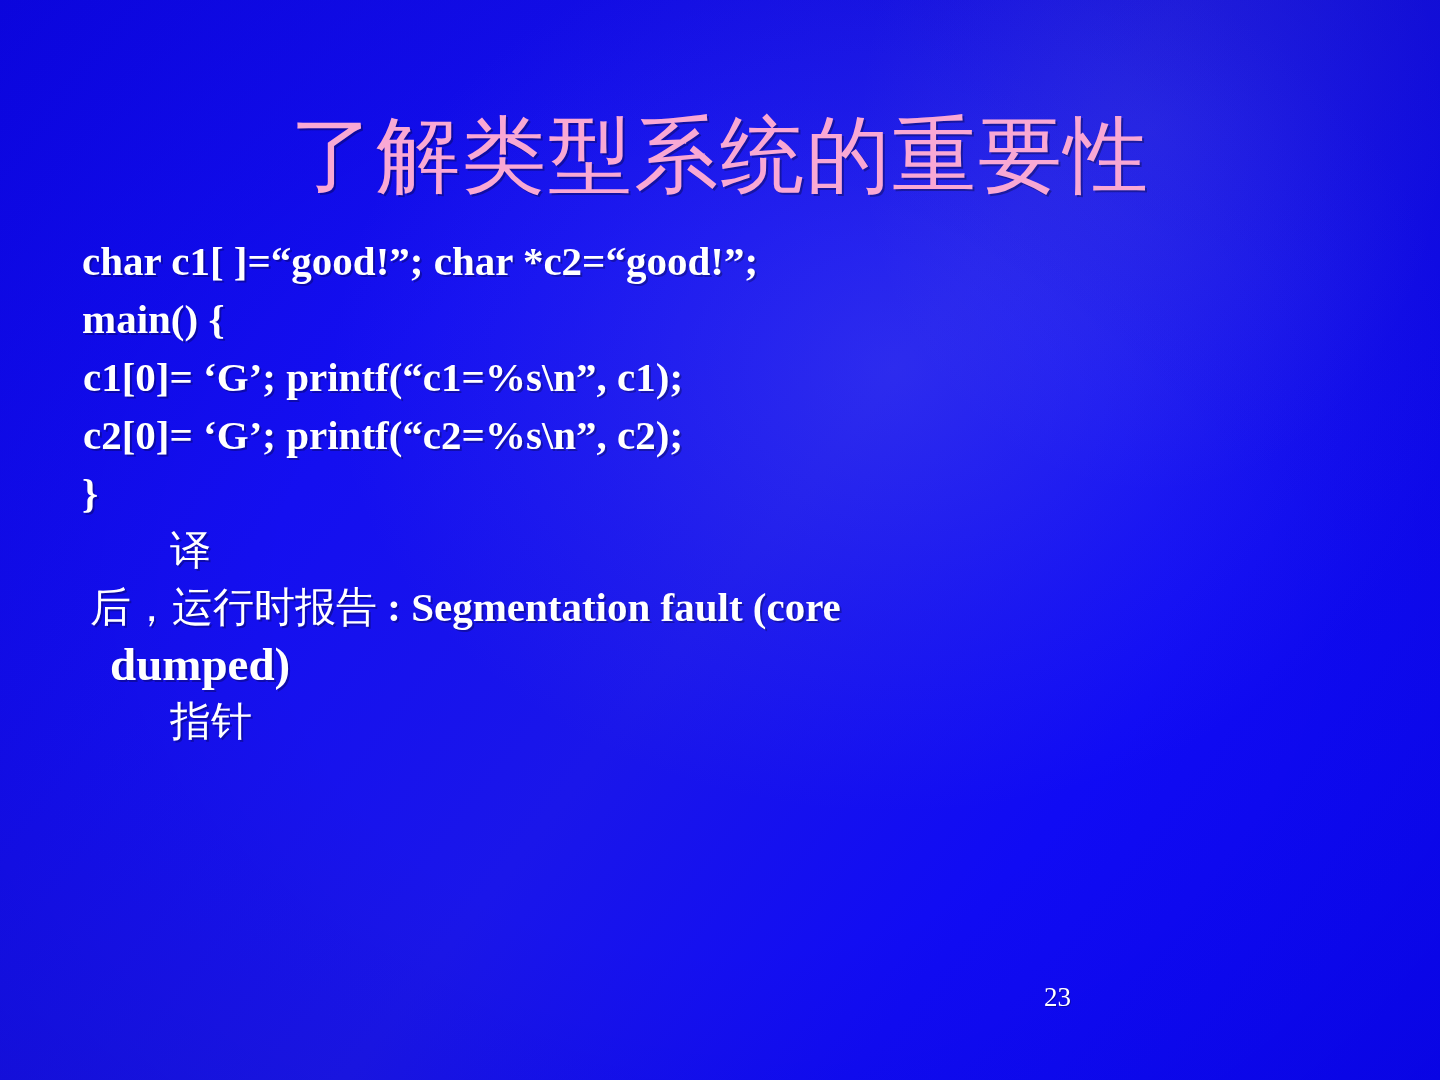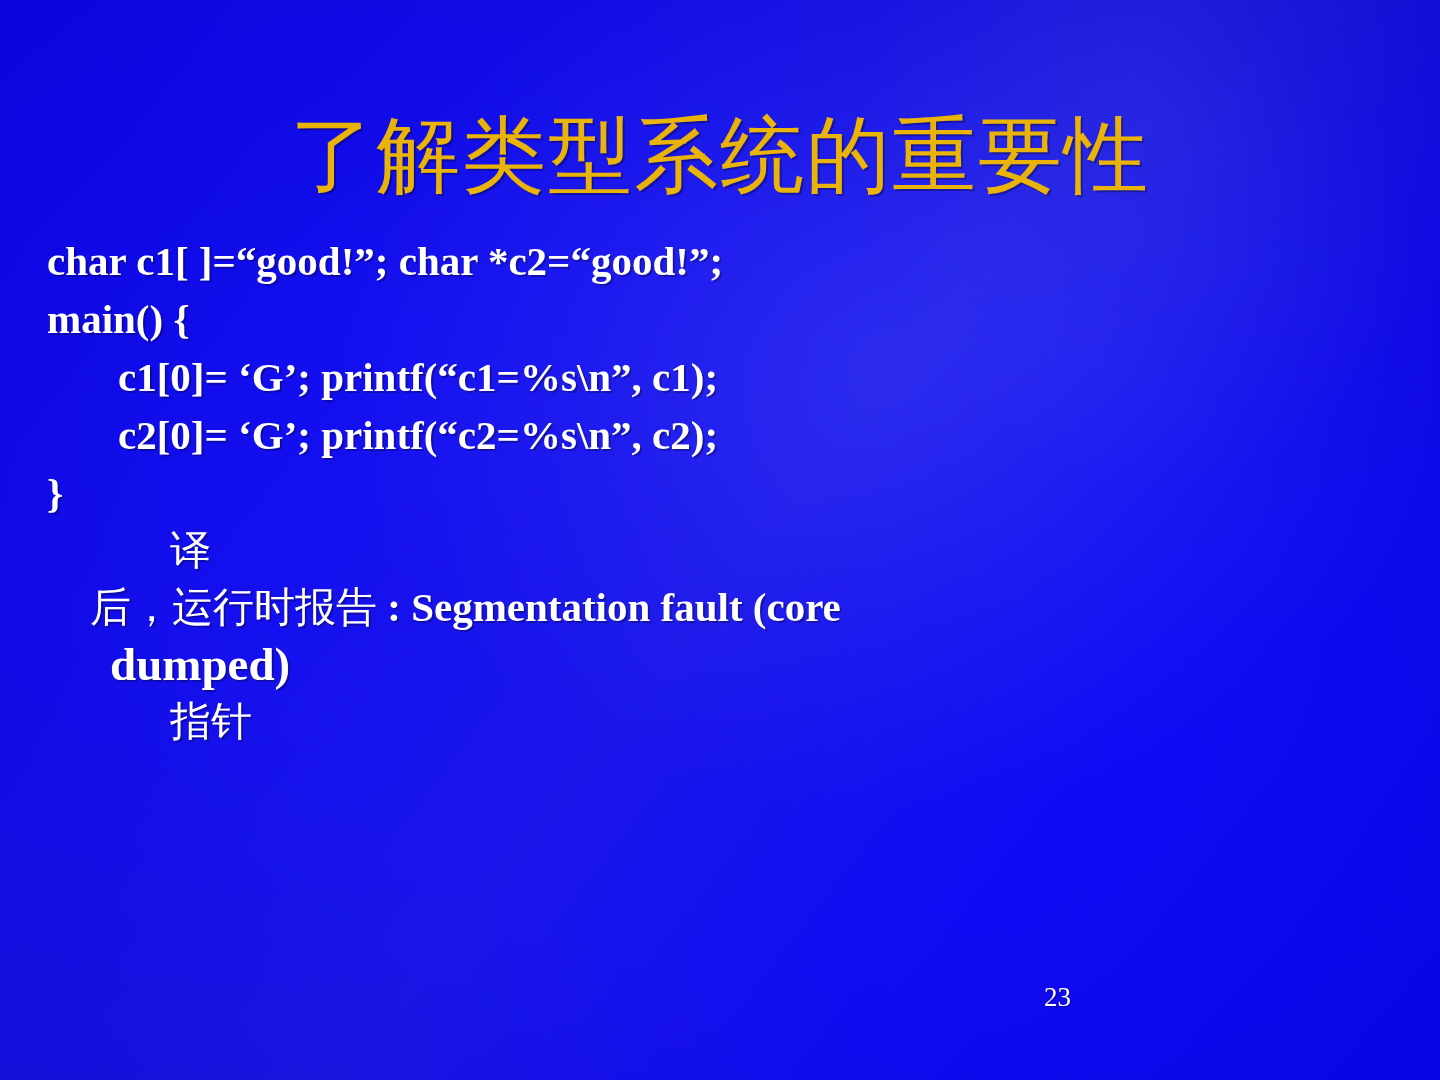--- a/index.html
+++ b/index.html
@@ -33,21 +33,21 @@
     background: radial-gradient(ellipse 1100px 900px at 50% 55%, rgba(0,0,0,0) 40%, rgba(0,0,40,0.14) 100%);
     pointer-events: none;
   }
 
   .title {
     position: absolute;
     left: 0;
     top: 58px;
     width: 1440px;
     text-align: center;
-    color: #eab308;
+    color: #f9a8d4;
     font-size: 84px;
     line-height: 1.0;
     letter-spacing: 2px;
     white-space: nowrap;
     font-weight: normal;
     text-shadow: 2px 2px 0 rgba(0,0,0,0.30);
   }
 
   .body {
     position: absolute;
@@ -78,25 +78,25 @@
     height: 14px;
     border-radius: 50%;
     background: #ffffff;
   }
   .l1 .num { font-weight: bold; }
 
   
   .code {
     font-size: 41px;
     line-height: 58px;
-    padding-left: 47px;
+    padding-left: 82px;
     font-weight: bold;
     letter-spacing: 0px;
   }
-  .code.indent { padding-left: 118px; }
+  .code.indent { padding-left: 83px; }
 
   
   .l2 {
     font-size: 41px;
     line-height: 57px;
     padding-left: 170px;
     font-weight: bold;
   }
   .l2 .dash {
     position: absolute;

